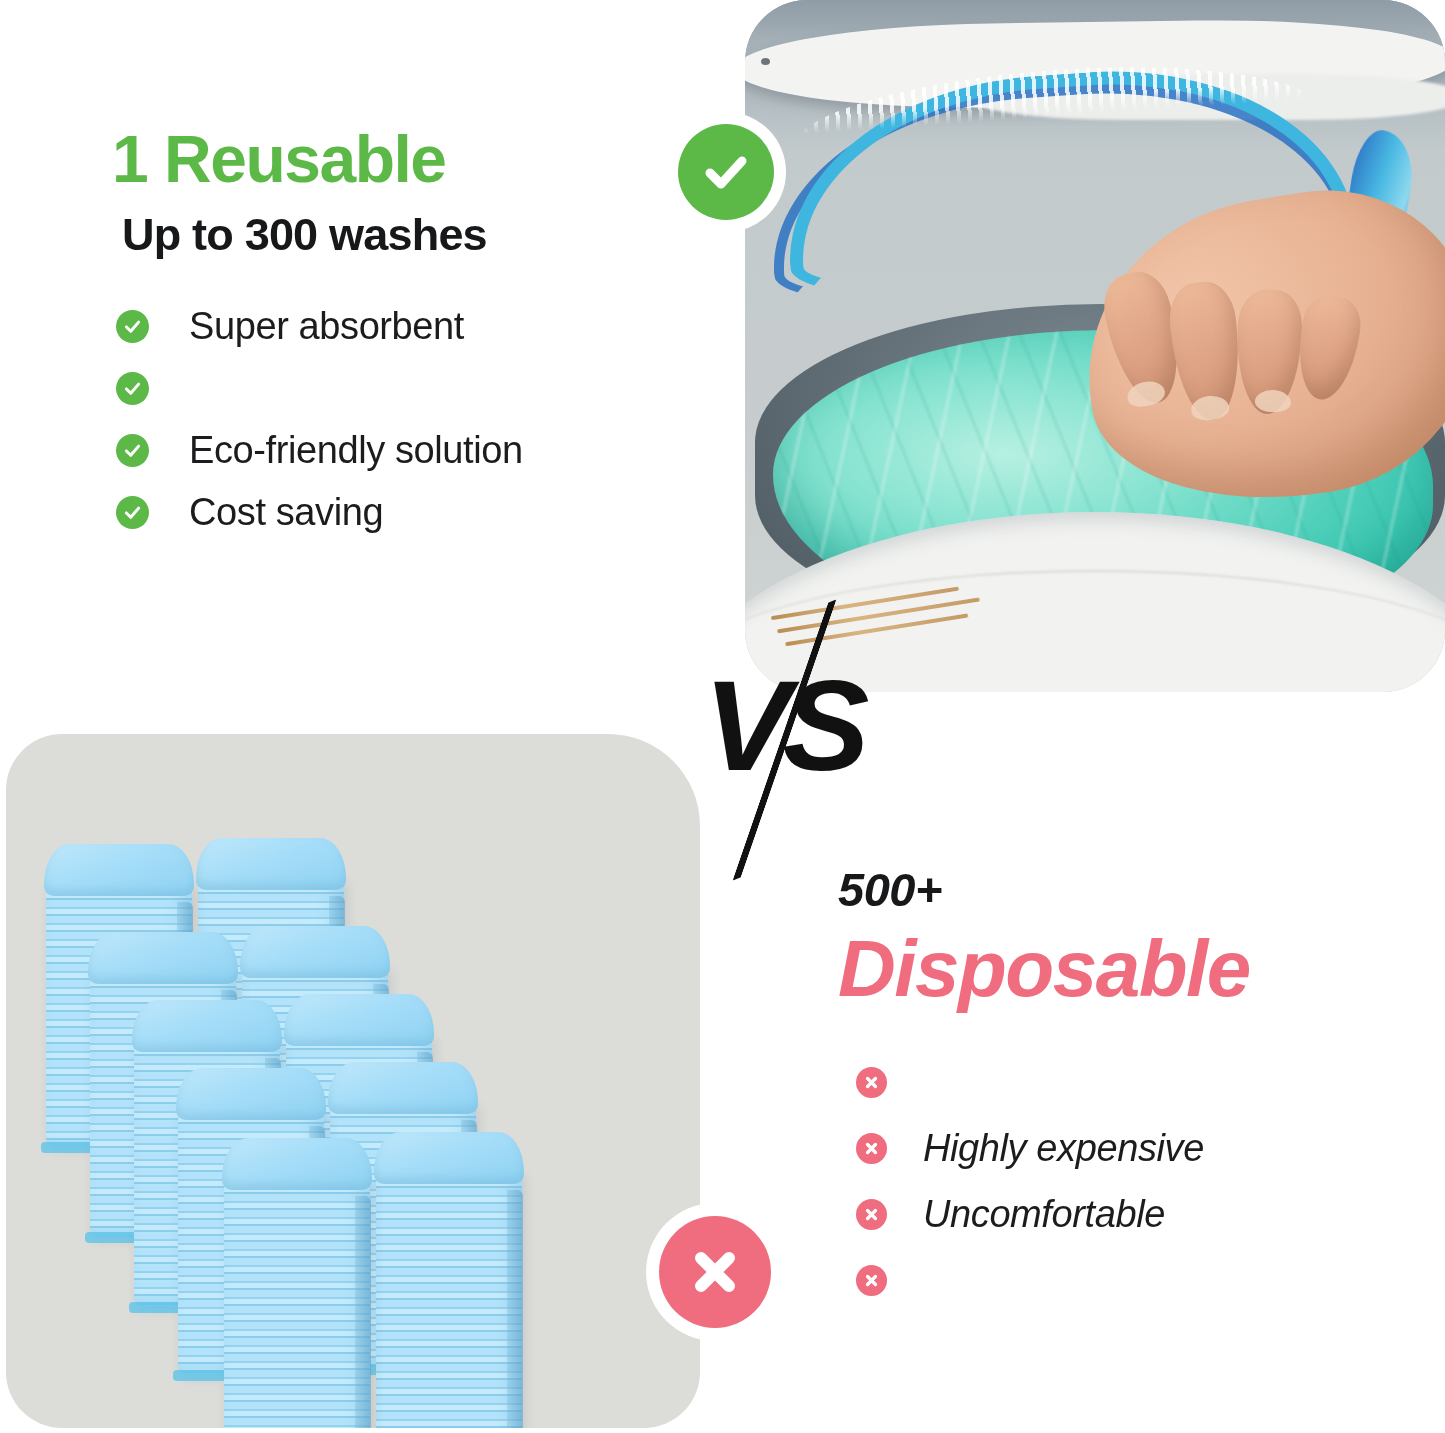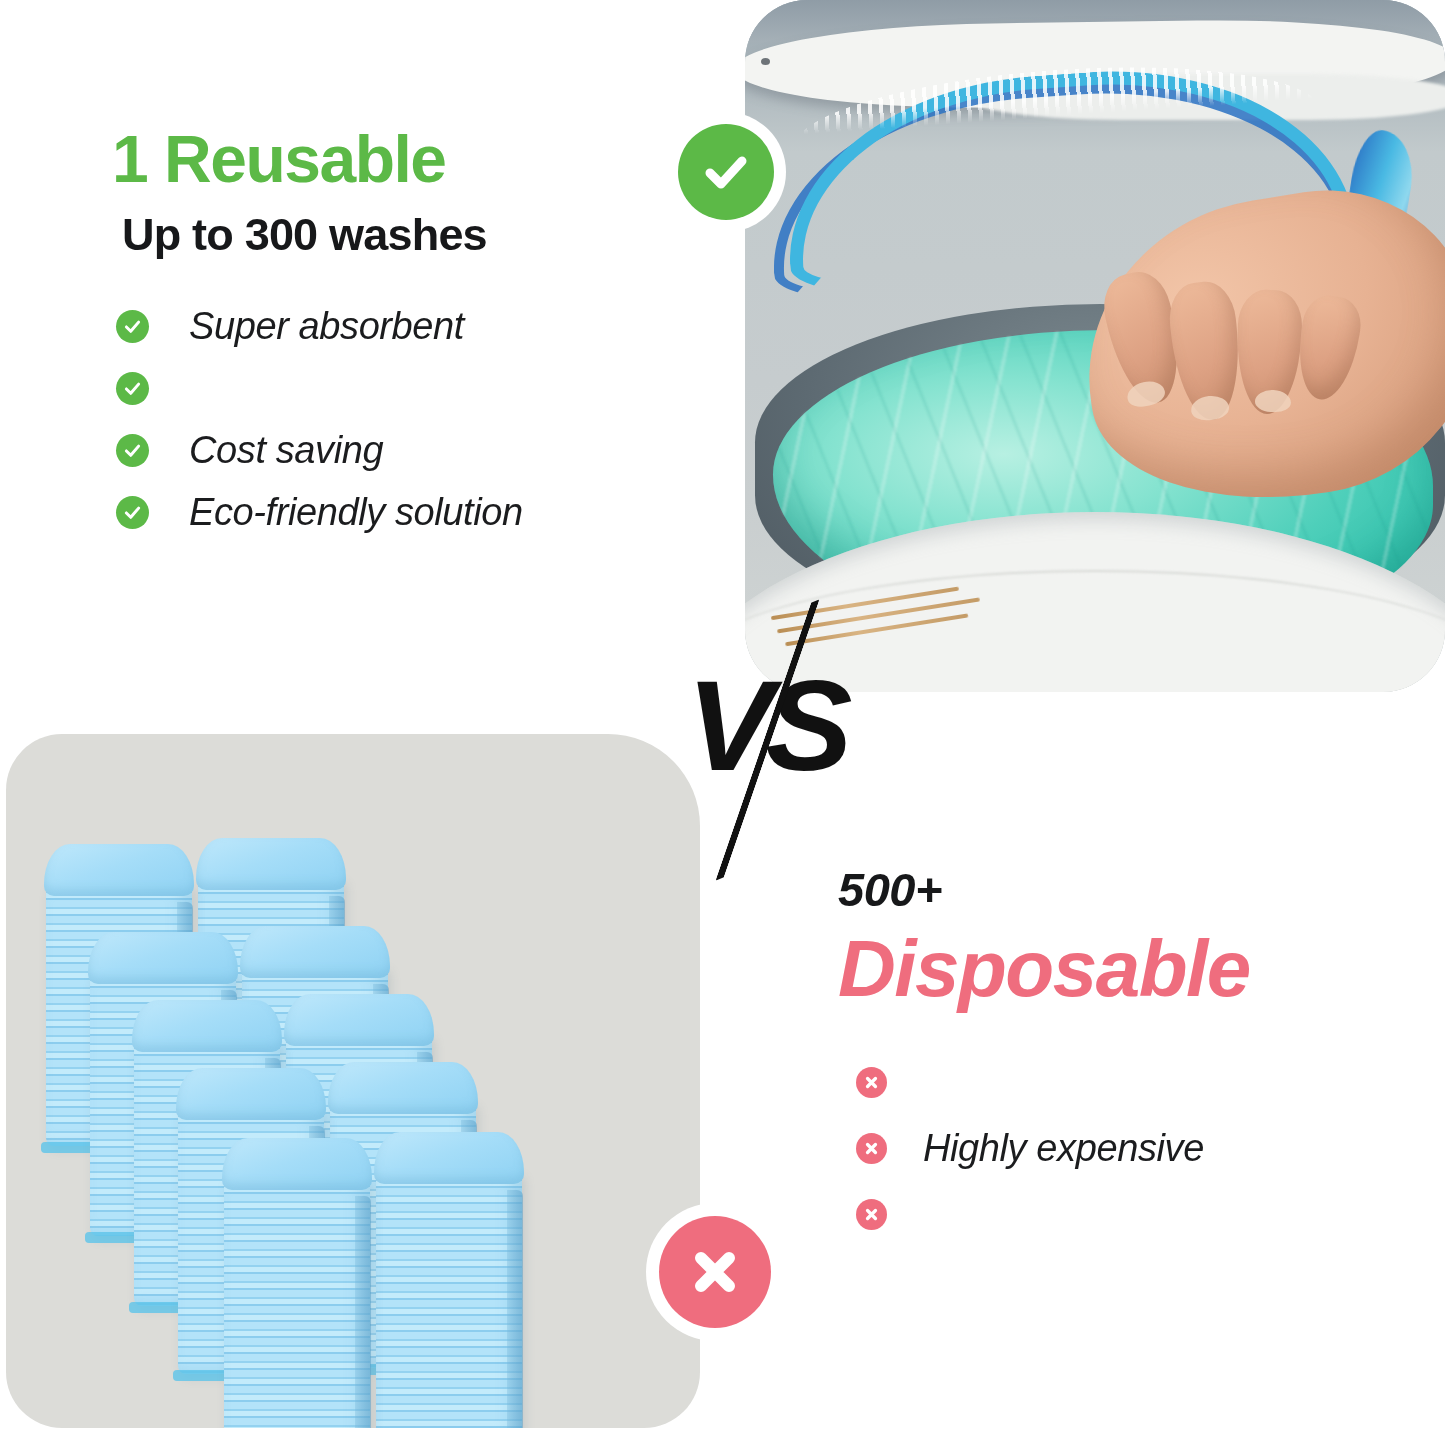--- a/index.html
+++ b/index.html
@@ -249,21 +249,21 @@
     left: -3px;
     width: 154px; height: 11px;
     background: #5ec4ea;
     border-radius: 4px;
     opacity: 0.8;
   }
 
   
   .vs-wrap {
     position: absolute;
-    left: 676px;
+    left: 693px;
     top: 600px;
     width: 200px;
     height: 290px;
     z-index: 6;
   }
   .vs-text {
     position: absolute;
     left: 12px;
     top: 62px;
     font-family: "Liberation Sans", sans-serif;
@@ -334,21 +334,20 @@
     font-size: 45px;
     font-weight: 700;
     color: #17181a;
     letter-spacing: -0.8px;
     margin: 16px 0 0 10px;
   }
   .list-pos {
     margin: 34px 0 0 4px;
     padding: 0;
     list-style: none;
-    font-style: italic;
   }
   .list-pos li {
     display: flex;
     align-items: center;
     height: 62px;
   }
   .li-icon {
     flex: 0 0 auto;
     width: 33px;
     height: 33px;
@@ -534,29 +533,29 @@
               <path d="M5 12.5 L10 17.5 L19 7" fill="none" stroke="#ffffff" stroke-width="3.4" stroke-linecap="round" stroke-linejoin="round"></path>
             </svg>
           </span>
         </li>
         <li>
           <span class="li-icon pos">
             <svg width="21" height="21" viewBox="0 0 24 24" aria-hidden="true">
               <path d="M5 12.5 L10 17.5 L19 7" fill="none" stroke="#ffffff" stroke-width="3.4" stroke-linecap="round" stroke-linejoin="round"></path>
             </svg>
           </span>
-          <span class="li-label">Cost saving</span>
+          <span class="li-label">Eco-friendly solution</span>
         </li>
         <li>
           <span class="li-icon pos">
             <svg width="21" height="21" viewBox="0 0 24 24" aria-hidden="true">
               <path d="M5 12.5 L10 17.5 L19 7" fill="none" stroke="#ffffff" stroke-width="3.4" stroke-linecap="round" stroke-linejoin="round"></path>
             </svg>
           </span>
-          <span class="li-label">Eco-friendly solution</span>
+          <span class="li-label">Cost saving</span>
         </li>
       </ul>
   </div>
 
   <div class="block-disposable">
     <div class="count-disposable">500+</div>
     <h1 class="h-disposable">Disposable</h1>
     <ul class="list-neg" id="list-neg">
         <li>
           <span class="li-icon neg">
@@ -565,20 +564,28 @@
             </svg>
           </span>
         </li>
         <li>
           <span class="li-icon neg">
             <svg width="19" height="19" viewBox="0 0 24 24" aria-hidden="true">
               <path d="M7 7 L17 17 M17 7 L7 17" fill="none" stroke="#ffffff" stroke-width="4.2" stroke-linecap="round"></path>
             </svg>
           </span>
           <span class="li-label">Highly expensive</span>
+        </li>
+        <li>
+          <span class="li-icon neg">
+            <svg width="19" height="19" viewBox="0 0 24 24" aria-hidden="true">
+              <path d="M7 7 L17 17 M17 7 L7 17" fill="none" stroke="#ffffff" stroke-width="4.2" stroke-linecap="round"></path>
+            </svg>
+          </span>
+          <span class="li-label">Uncomfortable</span>
         </li>
         <li>
           <span class="li-icon neg">
             <svg width="19" height="19" viewBox="0 0 24 24" aria-hidden="true">
               <path d="M7 7 L17 17 M17 7 L7 17" fill="none" stroke="#ffffff" stroke-width="4.2" stroke-linecap="round"></path>
             </svg>
           </span>
         </li>
       </ul>
   </div>

